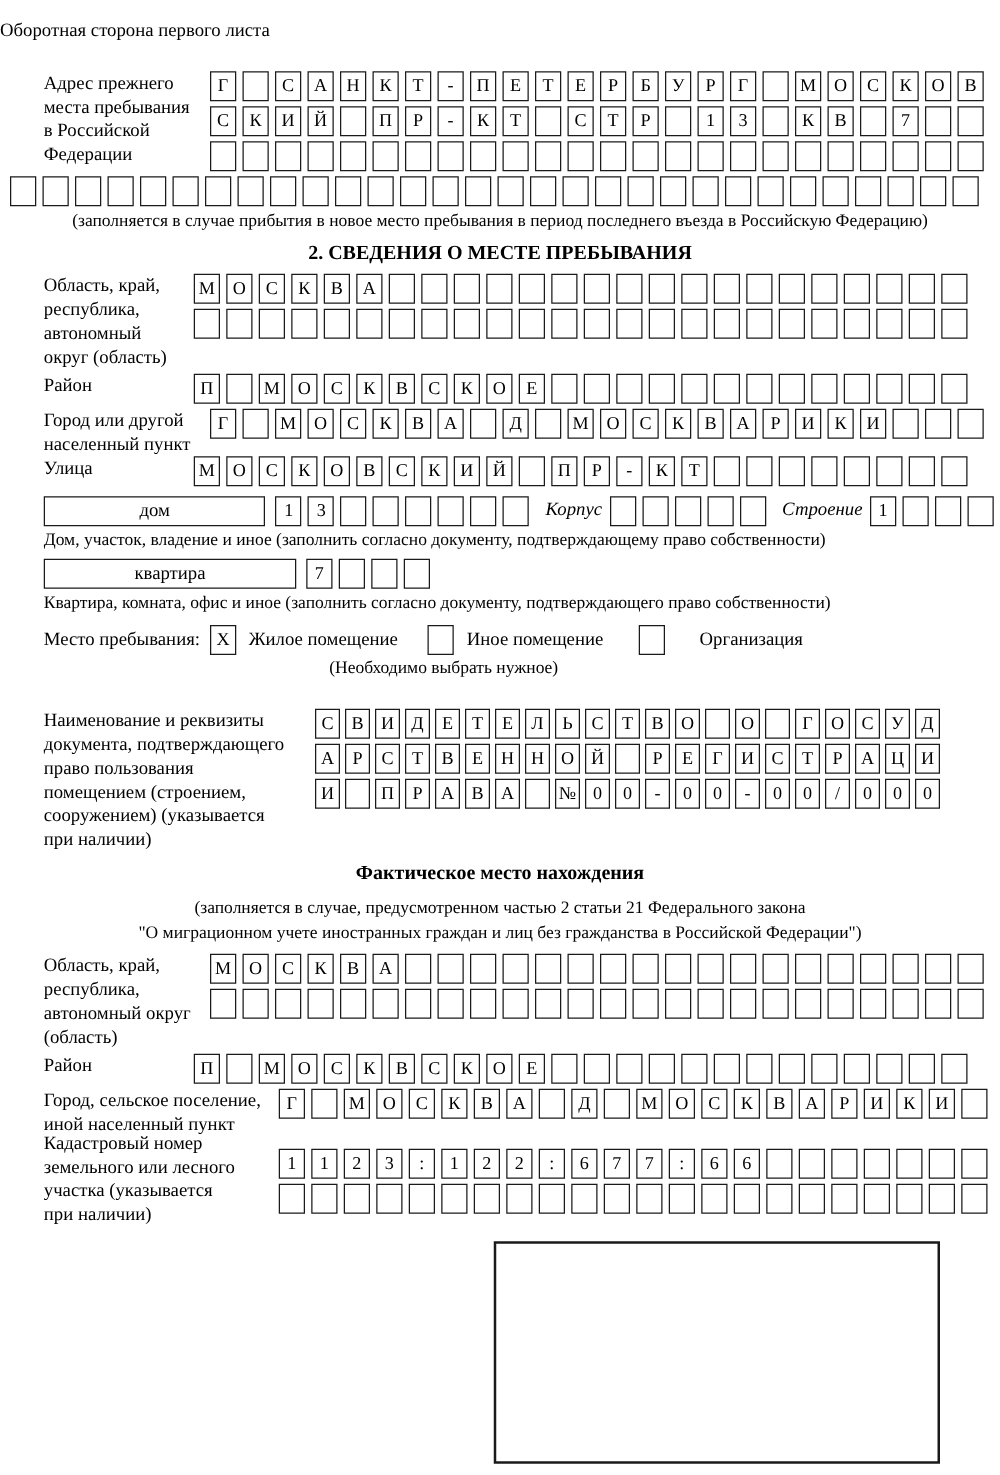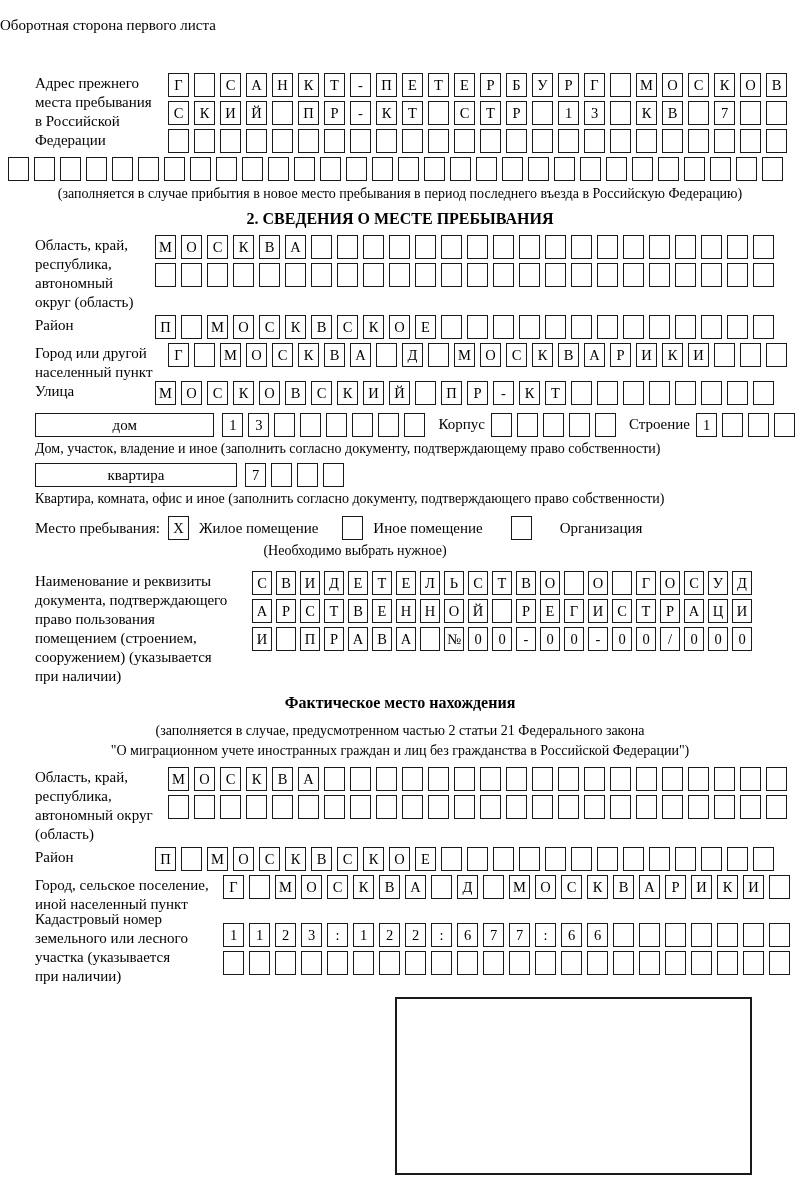--- a/index.html
+++ b/index.html
@@ -25,37 +25,37 @@
     font-size:14.5px;line-height:1;
   }
   .cells.doc .cell{width:20px;margin-right:4px;}
   .i8{margin-left:8px}.i155{margin-left:155px}.i168{margin-left:168px}
   .i223{margin-left:223px}.i252{margin-left:252px}
   .hrow{display:flex;align-items:flex-start;margin-left:35px;}
   .widebox{height:24px;box-sizing:border-box;border:1.5px solid #1a1a1a;
     display:flex;align-items:center;justify-content:center;}
   .wb-dom{width:200px;margin-right:8px;}
   .wb-kv{width:202px;margin-right:8px;}
-  .inl-label{padding:2px 6px 0 8px;}
+  .inl-label{padding:2px 6px 0 8px;font-style:italic;}
   .stayrow{display:flex;align-items:center;margin-left:35px;margin-top:8px;}
   .stayrow .cell{margin:0 10px 0 8px;}
   .staylabel{padding-top:1px;}
   .stamp-box{position:absolute;left:395px;top:0;width:357px;height:178px;
     box-sizing:border-box;border:2px solid #1a1a1a;background:#fff;}
   .stamp-cap{position:absolute;left:355px;top:184px;width:430px;
     text-align:center;font-size:14.5px;line-height:19px;white-space:pre-line;}
 </style>
 </head>
 <body>
 
 <div class="page">
 
   <div class="hdr-note">Оборотная сторона первого листа</div>
 
-  <div class="group" style="margin-top:38px;">
+  <div class="group" style="margin-top:22px;">
     <div class="flabel">Адрес прежнего
 места пребывания
 в Российской
 Федерации</div>
     <div class="cells rowgap i168">
         <span class="cell">Г</span>
         <span class="cell"></span>
         <span class="cell">С</span>
         <span class="cell">А</span>
         <span class="cell">Н</span>
@@ -369,21 +369,21 @@
         <span class="cell"></span>
       </span>
     <span class="staylabel">Иное помещение</span>
     <span class="cells" style="margin-left:20px;margin-right:18px;">
         <span class="cell"></span>
       </span>
     <span class="staylabel">Организация</span>
   </div>
   <div class="note" style="margin-top:2px;margin-right:90px;">(Необходимо выбрать нужное)</div>
 
-  <div class="group" style="margin-top:11px;height:116px;">
+  <div class="group" style="margin-top:23px;height:116px;">
     <div class="flabel" style="width:215px;">Наименование и реквизиты
 документа, подтверждающего
 право пользования
 помещением (строением,
 сооружением) (указывается
 при наличии)</div>
     <div class="cells doc rowgap i252">
         <span class="cell">С</span>
         <span class="cell">В</span>
         <span class="cell">И</span>

